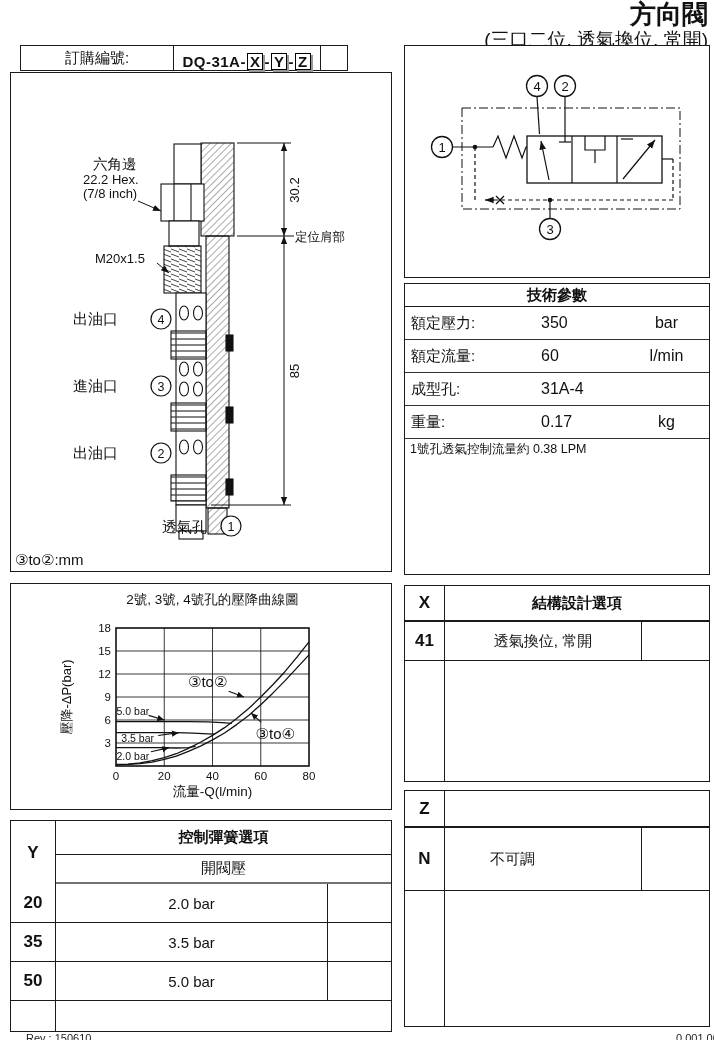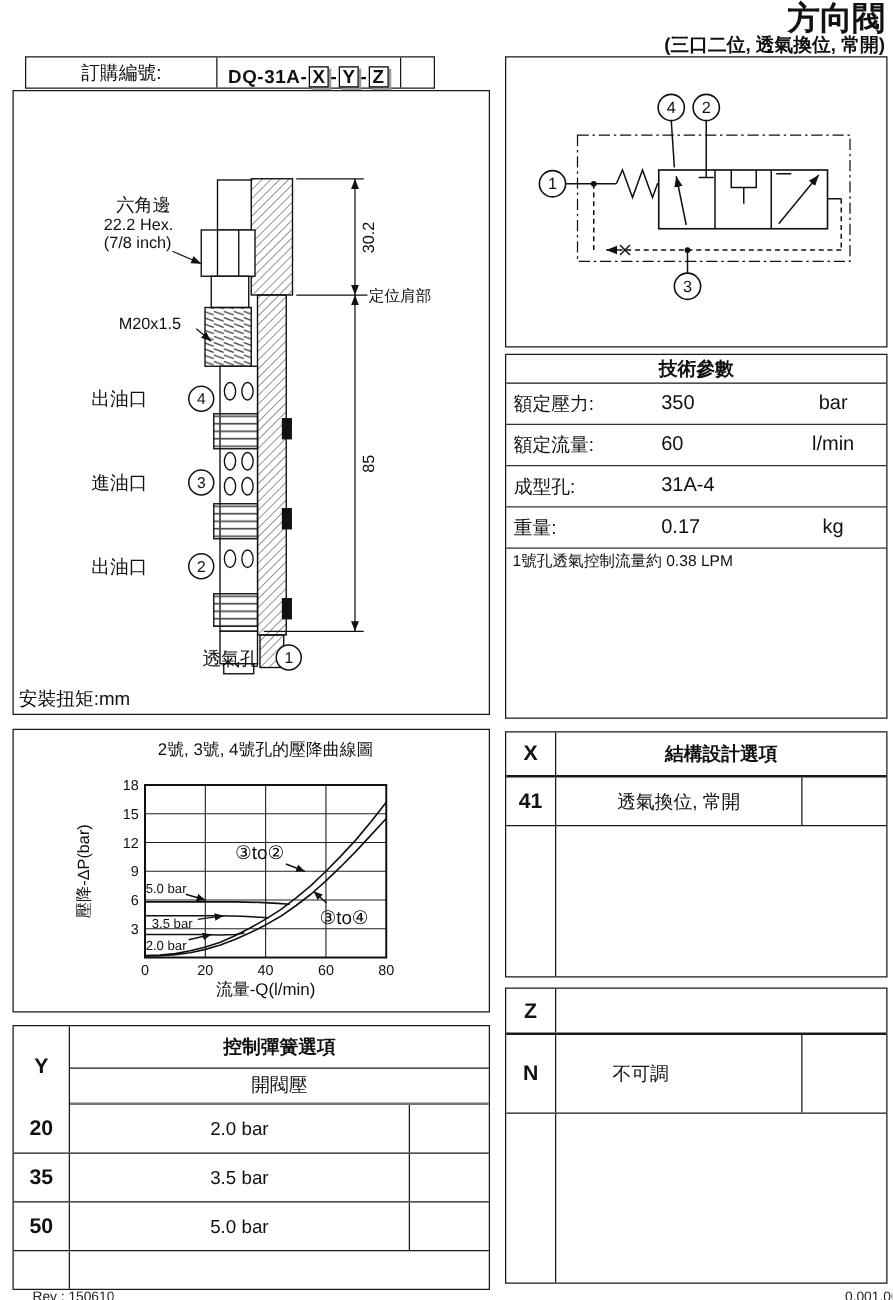--- a/index.html
+++ b/index.html
@@ -1,35 +1,35 @@
 <!DOCTYPE html>
 <html><head>
 <meta charset="utf-8">
 <style>
   html,body{margin:0;padding:0;background:#fff;}
   .page{position:relative;width:714px;height:1040px;background:#fff;overflow:hidden;
         font-family:"Liberation Sans","DejaVu Sans",sans-serif;color:#111;}
   .box{position:absolute;border:1.5px solid #1a1a1a;box-sizing:border-box;background:#fff;}
   .page-title{position:absolute;top:0px;right:6px;font-size:26px;font-weight:700;line-height:28px;}
-  .page-subtitle{position:absolute;top:27px;right:6px;font-size:15px;font-weight:700;}
+  .page-subtitle{position:absolute;top:27px;right:6px;font-size:19px;font-weight:400;}
   
   .order-box{left:20px;top:45px;width:328px;height:26px;display:flex;align-items:stretch;}
   .order-label{width:152px;border-right:1px solid #1a1a1a;display:flex;align-items:center;justify-content:center;font-size:15px;}
   .order-value{flex:1;display:flex;align-items:flex-end;justify-content:center;font-size:15px;font-weight:700;letter-spacing:.5px;}
   .order-small{width:26px;border-left:1px solid #1a1a1a;}
   .chip{display:inline-block;border:1.5px solid #000;box-shadow:2px 2px 0 #999;padding:0 2px;margin:0 1px;line-height:15px;}
   
   .drawing-box{left:10px;top:72px;width:382px;height:500px;}
   .schematic-box{left:404px;top:45px;width:306px;height:233px;}
   .chart-box{left:10px;top:583px;width:382px;height:227px;}
   .dim-unit{position:absolute;left:4px;bottom:2px;font-size:15px;}
   
   .tech-box{left:404px;top:283px;width:306px;height:292px;display:flex;flex-direction:column;}
   .t-title{height:22px;border-bottom:1.5px solid #1a1a1a;display:flex;align-items:center;justify-content:center;font-size:15px;font-weight:700;}
-  .t-row{height:33px;display:flex;align-items:center;border-bottom:1px solid #333;box-sizing:border-box;}
+  .t-row{height:33px;display:flex;align-items:center;border-bottom:1px solid #333;box-sizing:border-box;gap:12px;}
   .t-label{width:118px;padding-left:6px;font-size:15px;}
   .t-value{flex:1;font-size:16px;}
   .t-unit{width:85px;text-align:center;font-size:16px;}
   .t-note{height:21px;display:flex;align-items:center;padding-left:5px;font-size:12.5px;}
   
   .x-box{left:404px;top:585px;width:306px;height:197px;display:flex;flex-direction:column;}
   .z-box{left:404px;top:790px;width:306px;height:237px;display:flex;flex-direction:column;}
   .o-head{display:flex;border-bottom:2px solid #1a1a1a;}
   .x-box .o-head{height:34px;} .z-box .o-head{height:35px;}
   .o-code{width:40px;border-right:1.5px solid #1a1a1a;display:flex;align-items:center;justify-content:center;
@@ -154,21 +154,21 @@
         <circle cx="150" cy="380" r="10"></circle>
           <circle cx="220" cy="453" r="10"></circle>
       </g>
       <g fill="#111" font-size="12.5" text-anchor="middle">
         <text x="150" y="250.5">4</text>
         <text x="150" y="317.5">3</text>
         <text x="150" y="384.5">2</text>
         <text x="220" y="457.5">1</text>
       </g>
     </svg>
-    <div class="dim-unit">安裝扭矩:mm</div>
+    <div class="dim-unit">③to②:mm</div>
   </div>
 
   <div class="box schematic-box">
     <svg width="303" height="230" viewBox="0 0 303 230">
       <defs>
         <marker id="sa" viewBox="0 0 10 10" refX="9" refY="5" markerWidth="8" markerHeight="8" orient="auto">
           <path d="M0,1.5 L9,5 L0,8.5 z" fill="#111"></path>
         </marker>
       </defs>
       <g stroke="#111" fill="none" stroke-width="1.2">

